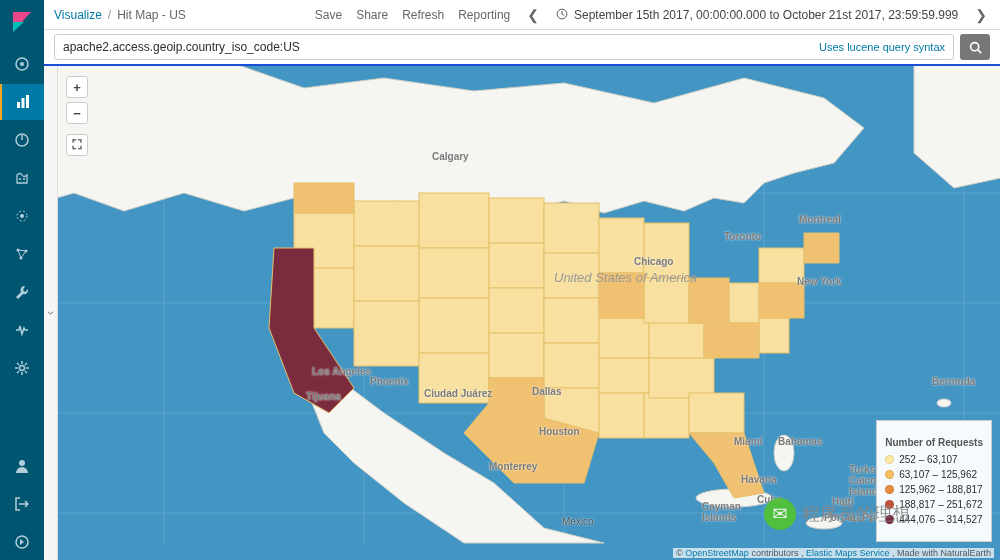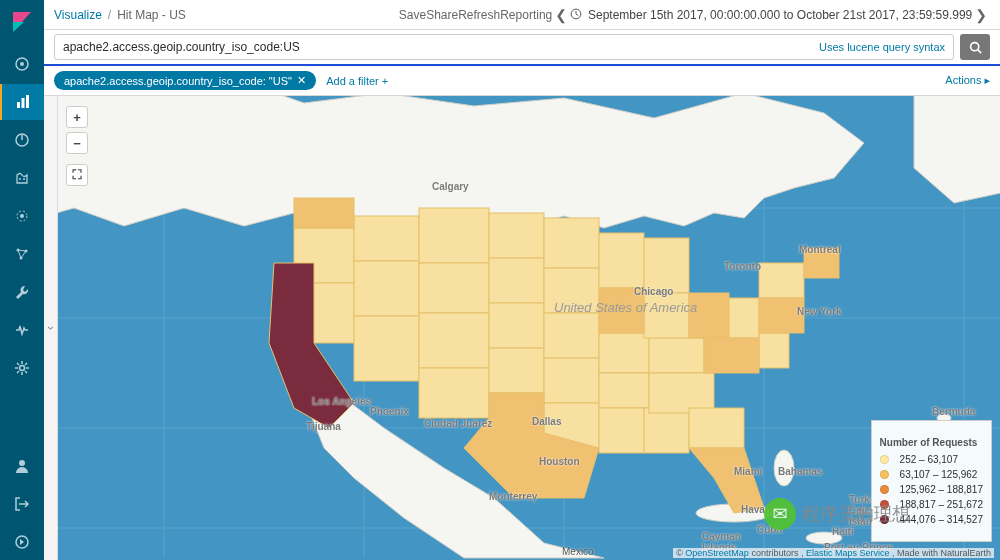--- a/index.html
+++ b/index.html
@@ -8,41 +8,41 @@
 .navrail { width: 44px; background: #005571; display: flex; flex-direction: column; align-items: center; padding-top: 10px; gap: 2px; }
 .navrail .logo { width: 24px; height: 24px; margin-bottom: 10px; }
 .navrail .navitem { width: 44px; height: 36px; display: flex; align-items: center; justify-content: center; color: #b0ceda; cursor: pointer; }
 .navrail .navitem.active { background: #0079a5; color: #fff; border-left: 2px solid #f5a623; }
 .navrail .spacer { flex: 1; }
 .main { flex: 1; display: flex; flex-direction: column; }
 .topbar { display: flex; align-items: center; height: 30px; padding: 0 10px; border-bottom: 1px solid #d9d9d9; gap: 6px; }
 .crumbs { display: flex; gap: 6px; align-items: center; color: #0079a5; text-align: center; }
 .crumbs .sep { color: #999; }
 .crumbs .current { color: #666; }
-.tb-actions { margin-left: auto; display: flex; color: #666; align-items: center; }
+.tb-actions { margin-left: auto; display: flex; gap: 14px; color: #666; align-items: center; }
 .tb-actions span { cursor: pointer; }
 .tb-actions .chev { font-size: 14px; color: #666; padding: 0 3px;}
 .timerange { display: flex; gap: 6px; color: #444; }
 .querybar { display: flex; align-items: center; gap: 6px; padding: 4px 10px; border-bottom: 2px solid #1d4ed8; }
 .queryinput { flex: 1; height: 26px; border: 1px solid #ccc; border-radius: 3px; padding: 0 8px; font-size: 12px; display: flex; align-items: center; justify-content: space-between; }
 .queryinput .hint { color: #0079a5; font-size: 11px; }
 .searchbtn { width: 30px; height: 26px; background: #777; color: #fff; border-radius: 3px; display: flex; align-items: center; justify-content: center; cursor: pointer; }
 .filterbar { display: flex; align-items: center; padding: 5px 10px; gap: 10px; border-bottom: 1px solid #d9d9d9; position: relative; }
 .filterpill { background: #0079a5; color: #fff; border-radius: 12px; padding: 3px 10px; font-size: 11px; display: flex; align-items: center; gap: 5px; }
 .filterpill .x { cursor: pointer; }
 .addfilter { color: #0079a5; font-size: 11px; cursor: pointer; }
 .actions-link { margin-left: auto; color: #0079a5; font-size: 11px; cursor: pointer; }
 .maparea { flex: 1; position: relative; background: #4395c3; overflow: hidden; }
 .mapcontrols { position: absolute; top: 10px; left: 22px; display: flex; flex-direction: column; gap: 4px; z-index: 5; }
 .mapbtn { width: 22px; height: 22px; background: #fff; border: 1px solid #ccc; border-radius: 3px; display: flex; align-items: center; justify-content: center; cursor: pointer; font-weight: bold; font-size: 13px; color: #444;}
 .mapbtn.sep { margin-top: 6px; }
 .chevcol { position: absolute; top: 0; left: 0; width: 14px; height: 100%; background: #f5f5f5; border-right: 1px solid #ddd; cursor: pointer; z-index: 4; display:flex; align-items:center; justify-content:center; color:#888; writing-mode: vertical-lr;}
 .legend { position: absolute; bottom: 18px; right: 8px; background: rgba(255,255,255,0.95); border: 1px solid #ccc; padding: 14px 8px; font-size: 10px; line-height: 1.5; z-index: 5; }
 .legend .title { font-weight: bold; margin-bottom: 2px; color: #555;}
-.legend .row { display: flex; align-items: center; gap: 11px; }
+.legend .row { display: flex; align-items: center; gap: 5px; }
 .legend .sw { width: 9px; height: 9px; border-radius: 50%; border:1px solid rgba(0,0,0,0.1);}
 .attrib { position: absolute; bottom: 2px; right: 6px; font-size: 9px; color: #555; background: rgba(255,255,255,0.7); padding: 0 3px; z-index: 5; }
 .attrib a { color: #0079a5; text-decoration: none; }
 .citylabel { position: absolute; font-size: 10px; color: #7a7a7a; z-index: 3; pointer-events:none; text-shadow: 0 0 2px #fff; font-weight: bold;}
 .citylabel.dark { color: #555; font-weight: 500;}
 .countrylabel { position: absolute; font-size: 13px; color: #9a9a9a; z-index: 3; pointer-events:none; text-align:center; font-style: italic; line-height:1.1;}
 .watermark { position: absolute; bottom: 30px; right: 90px; z-index: 6; display:flex; align-items:center; gap:6px; opacity:0.92;}
 .watermark .wmcircle{ width:32px; height:32px; border-radius:50%; background:#51c332; display:flex; align-items:center; justify-content:center; color:#fff; font-size:18px;}
 .watermark .wmtext{ font-size:18px; color:#888; font-weight:500;}
 svg.mapsvg { position:absolute; top:0; left:0; width:100%; height:100%; z-index:1;}
@@ -162,28 +162,20 @@
         <span class="hint">Uses lucene query syntax</span>
       </div>
       <div class="searchbtn">
         <svg width="13" height="13" viewBox="0 0 16 16">
             <circle cx="7" cy="7" r="5" fill="none" stroke="#fff" stroke-width="2"></circle>
             <path d="M11 11 L15 15" stroke="#fff" stroke-width="2"></path>
           </svg>
       </div>
     </div>
 
-    <div class="filterbar">
-      <div class="filterpill">
-        <span>apache2.access.geoip.country_iso_code: "US"</span>
-        <span class="x">✕</span>
-      </div>
-      <span class="addfilter">Add a filter +</span>
-      <span class="actions-link">Actions ▸</span>
-    </div>
 
     <div class="maparea">
       <div class="chevcol">›</div>
       <div class="mapcontrols">
         <div class="mapbtn">+</div>
         <div class="mapbtn">−</div>
         <div class="mapbtn sep">⛶</div>
       </div>
 
       <svg class="mapsvg" viewBox="0 0 956 460">

